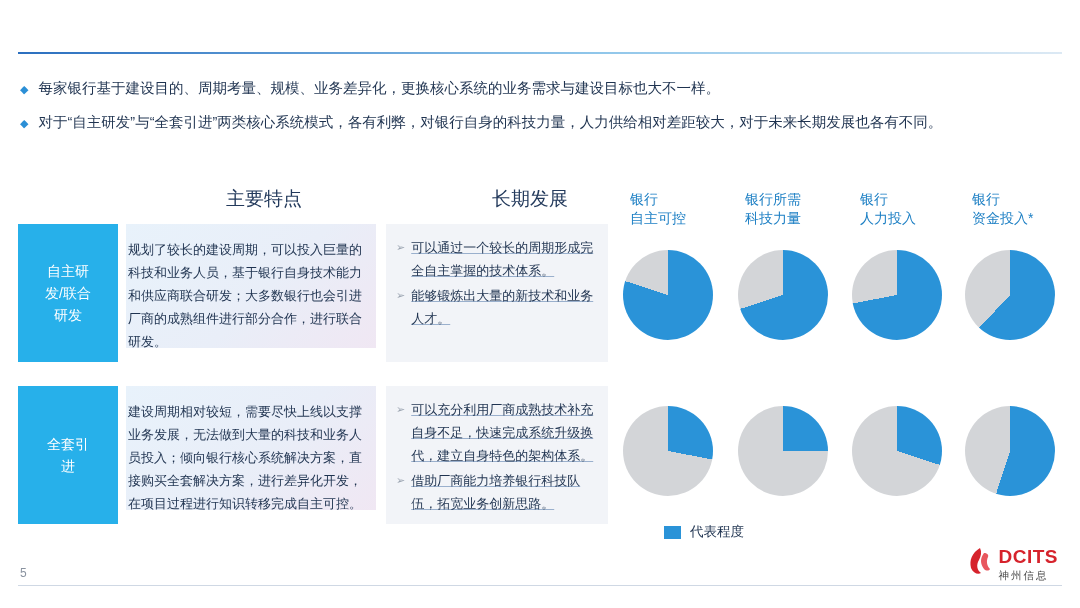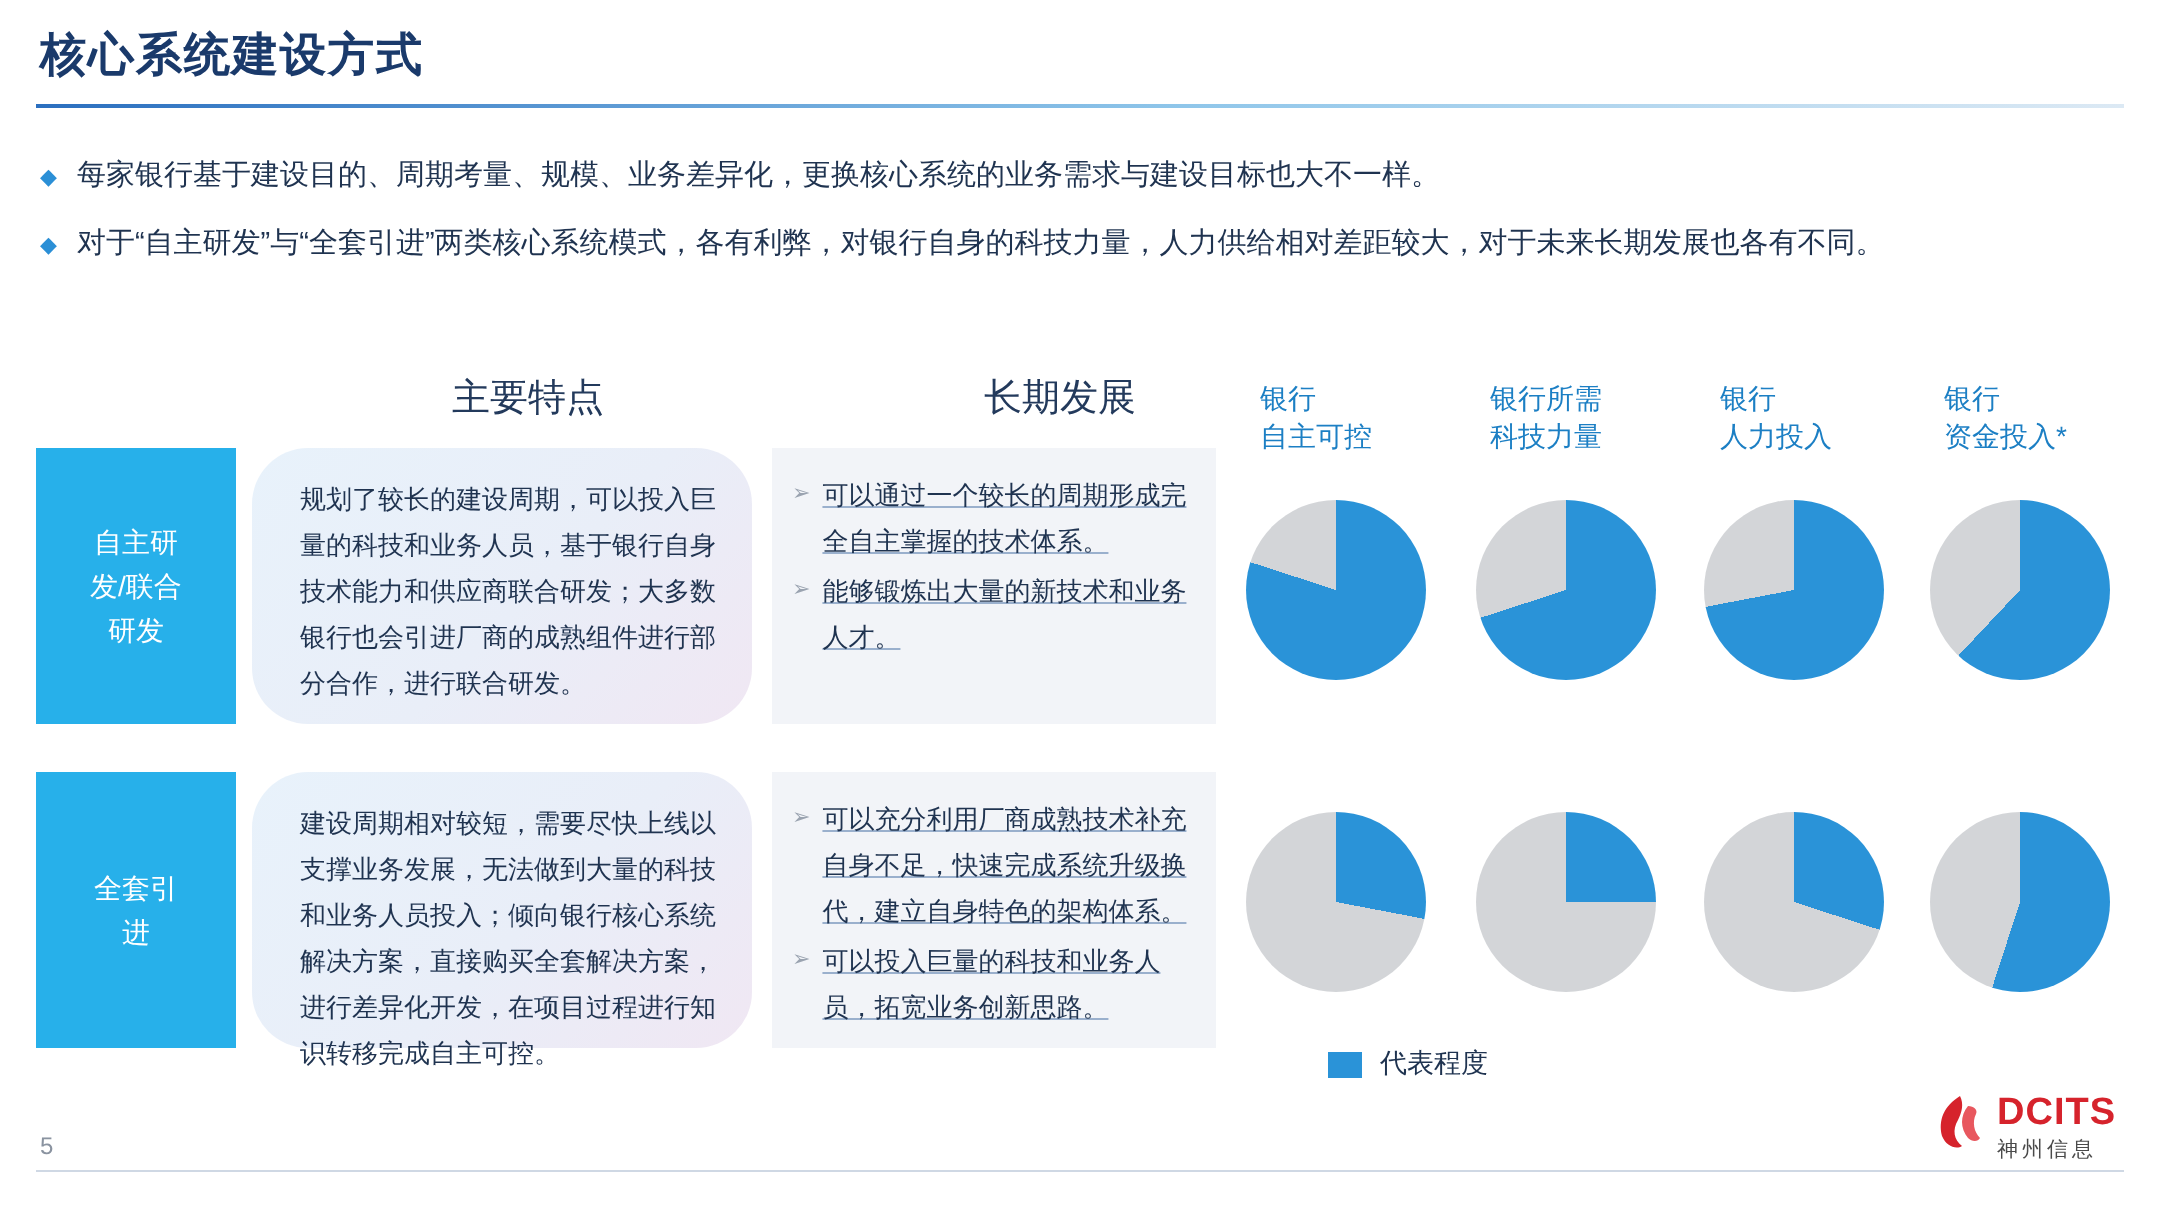--- a/index.html
+++ b/index.html
@@ -92,27 +92,26 @@
     align-items: center;
     justify-content: center;
     text-align: center;
     font-size: 14px;
     line-height: 22px;
     padding: 0 25px;
   }
   .feat-cell {
     position: absolute;
     left: 108px; top: 0;
-    width: 250px; height: 138px;
+    width: 250px; height: 124px;
     background: linear-gradient(135deg, #e8f2fb 0%, #e9eef8 55%, #f0e7f3 100%);
-    padding: 14px 14px 10px 24px;
+    padding: 14px 14px 10px 2px;
     font-size: 13px;
     line-height: 23px;
     color: #1f3350;
-    border-radius: 28px;
   }
   .dev-cell {
     position: absolute;
     left: 368px; top: 0;
     width: 222px; height: 138px;
     background: #f2f4f8;
     padding: 12px 12px 10px 10px;
     font-size: 13px;
     line-height: 23px;
     color: #1f3350;
@@ -185,21 +184,20 @@
     color: #4a4a4a;
     letter-spacing: 2px;
     margin-top: 2px;
   }
 </style>
 </head>
 <body>
 
 <div class="slide">
 
-  <div class="title">核心系统建设方式</div>
   <div class="title-rule"></div>
 
   <div class="bullets">
     <div class="bullet-row">
       <span class="bullet-mark">◆</span>
       <span class="bullet-text">每家银行基于建设目的、周期考量、规模、业务差异化，更换核心系统的业务需求与建设目标也大不一样。</span>
     </div>
     <div class="bullet-row">
       <span class="bullet-mark">◆</span>
       <span class="bullet-text">对于“自主研发”与“全套引进”两类核心系统模式，各有利弊，对银行自身的科技力量，人力供给相对差距较大，对于未来长期发展也各有不同。</span>
@@ -232,21 +230,21 @@
   <div class="row-block r2">
     <div class="label-cell">全套引进</div>
     <div class="feat-cell">建设周期相对较短，需要尽快上线以支撑业务发展，无法做到大量的科技和业务人员投入；倾向银行核心系统解决方案，直接购买全套解决方案，进行差异化开发，在项目过程进行知识转移完成自主可控。</div>
     <div class="dev-cell">
       <div class="dev-item">
         <span class="dev-mark">➢</span>
         <span class="dev-text u">可以充分利用厂商成熟技术补充自身不足，快速完成系统升级换代，建立自身特色的架构体系。</span>
       </div>
       <div class="dev-item">
         <span class="dev-mark">➢</span>
-        <span class="dev-text u">可以投入巨量的科技和业务人员，拓宽业务创新思路。</span>
+        <span class="dev-text u">借助厂商能力培养银行科技队伍，拓宽业务创新思路。</span>
       </div>
     </div>
   </div>
 
   <div class="pie" id="pie-0-0" style="left: 623px; top: 250px; background: conic-gradient(rgb(42, 147, 216) 0deg, rgb(42, 147, 216) 288deg, rgb(211, 213, 216) 288deg, rgb(211, 213, 216) 360deg);"></div>
   <div class="pie" id="pie-0-1" style="left: 738px; top: 250px; background: conic-gradient(rgb(42, 147, 216) 0deg, rgb(42, 147, 216) 252deg, rgb(211, 213, 216) 252deg, rgb(211, 213, 216) 360deg);"></div>
   <div class="pie" id="pie-0-2" style="left: 852px; top: 250px; background: conic-gradient(rgb(42, 147, 216) 0deg, rgb(42, 147, 216) 259.2deg, rgb(211, 213, 216) 259.2deg, rgb(211, 213, 216) 360deg);"></div>
   <div class="pie" id="pie-0-3" style="left: 965px; top: 250px; background: conic-gradient(rgb(42, 147, 216) 0deg, rgb(42, 147, 216) 223.2deg, rgb(211, 213, 216) 223.2deg, rgb(211, 213, 216) 360deg);"></div>
 
   <div class="pie" id="pie-1-0" style="left: 623px; top: 406px; background: conic-gradient(rgb(42, 147, 216) 0deg, rgb(42, 147, 216) 100.8deg, rgb(211, 213, 216) 100.8deg, rgb(211, 213, 216) 360deg);"></div>

